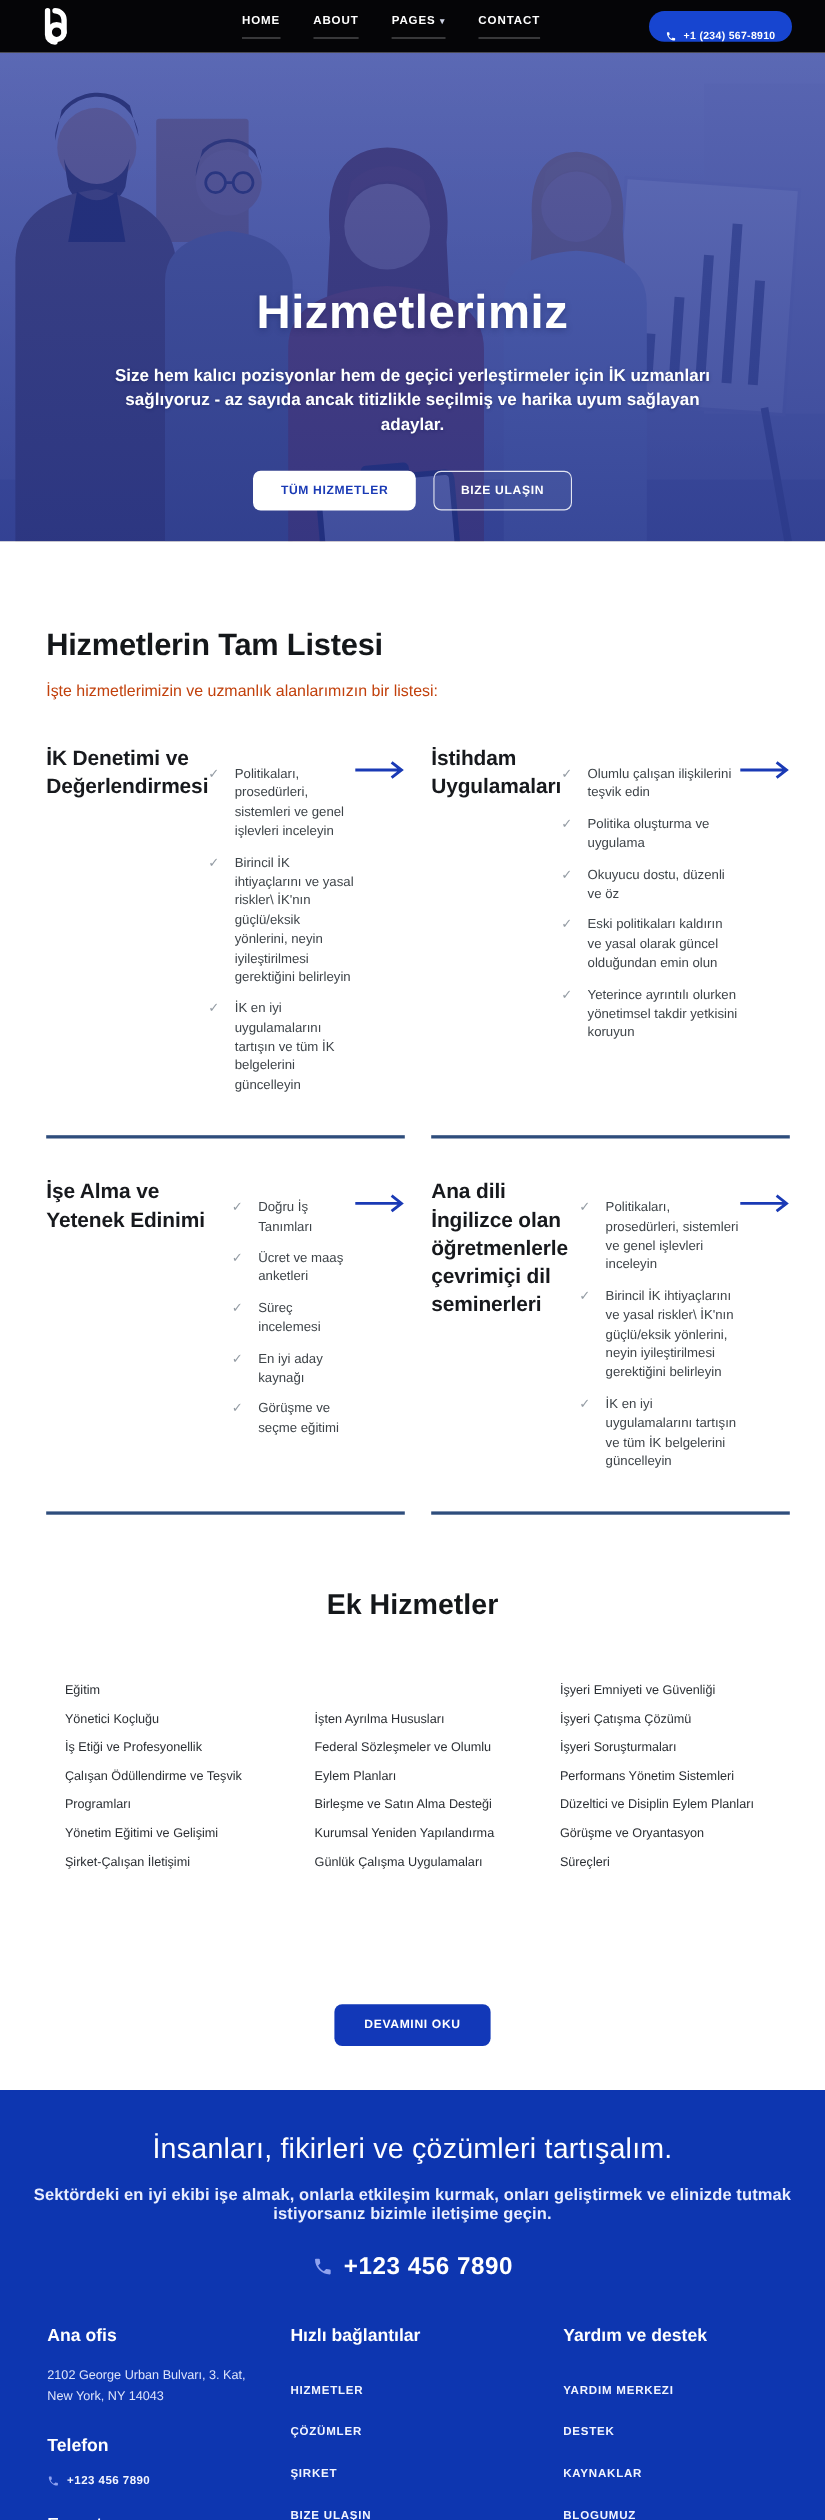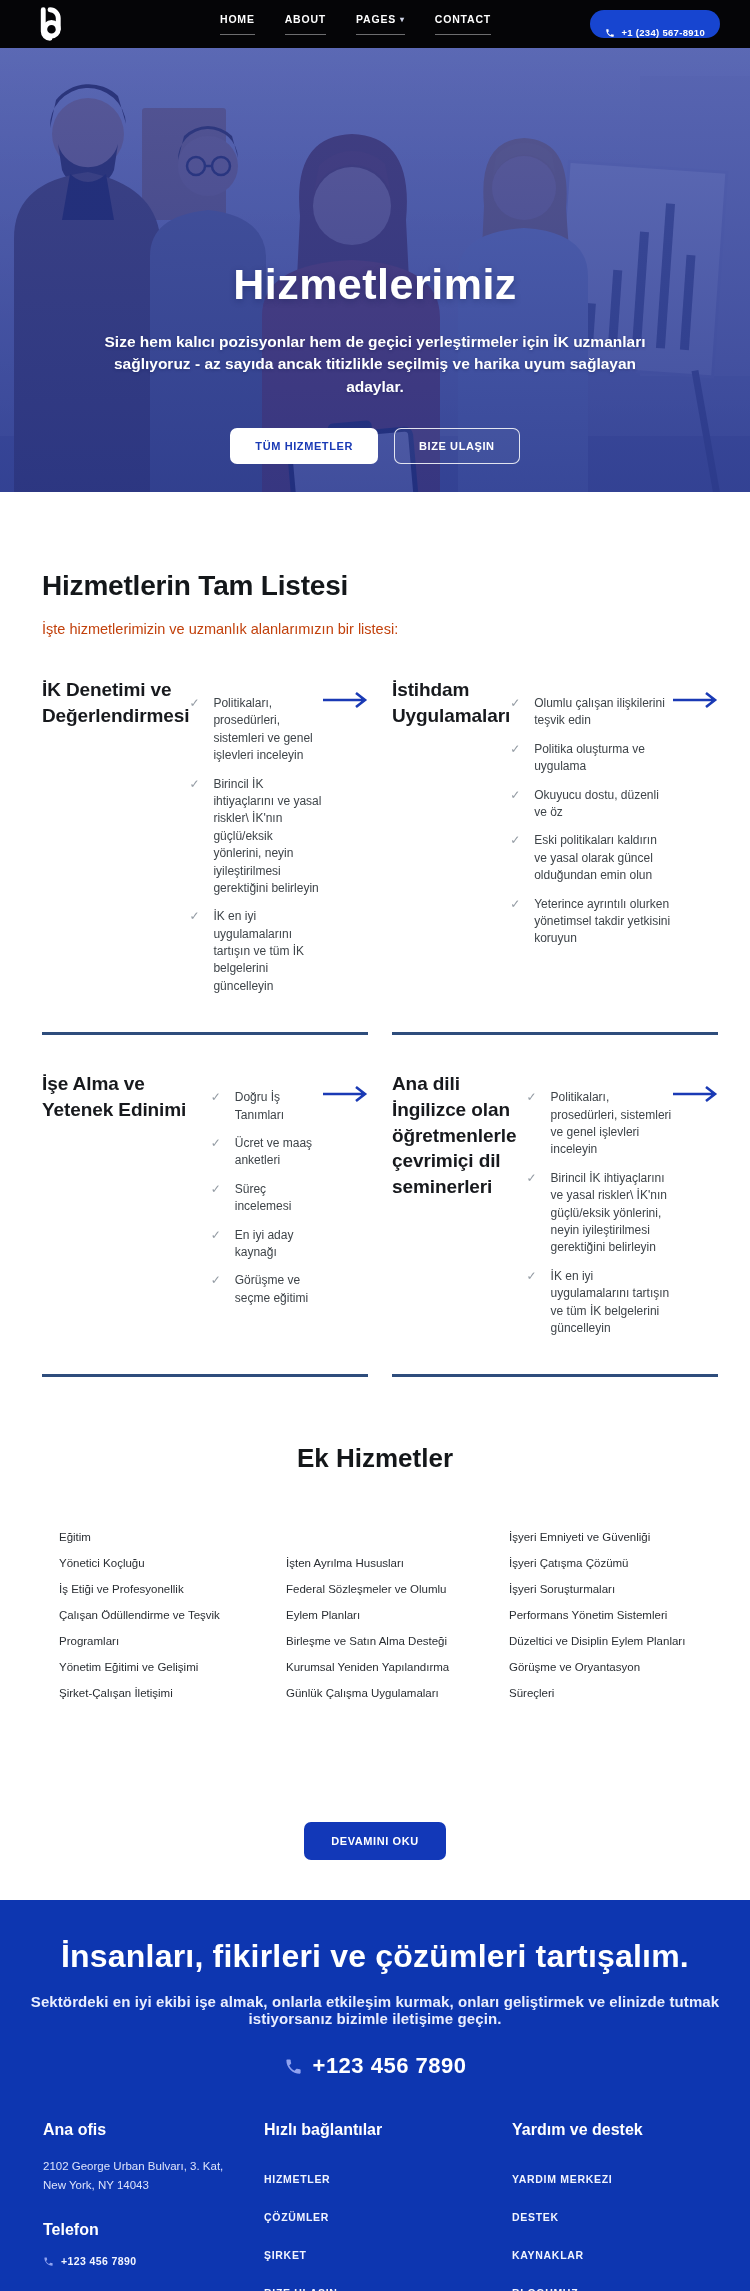--- a/index.html
+++ b/index.html
@@ -51,21 +51,21 @@
   .extra { padding-top:66px; }
   .extra h2 { text-align:center; font-size:26px; font-weight:800; color:#14171a; }
   .extra-grid { margin-top:50px; display:grid; grid-template-columns:227px 223px auto; padding-left:59px; }
   .extra-col div { font-size:11.5px; color:#2a2e33; line-height:26px; }
   .readmore-wrap { display:flex; justify-content:center; margin-top:116px; }
   .btn-readmore { background:#1238b8; color:#ffffff; font-size:11px; font-weight:700; letter-spacing:.6px;
                   padding:13px 27px; border-radius:7px; text-decoration:none; cursor:pointer; }
 
   
   .footer { margin-top:40px; background:#0d36b0; color:#ffffff; padding:38px 30px 26px 30px; }
-  .footer-heading { text-align:center; font-size:32px; font-weight:700; letter-spacing:.2px; }
+  .footer-heading { text-align:center; font-size:26px; font-weight:400; letter-spacing:.2px; }
   .footer-sub { text-align:center; margin-top:18px; font-size:15px; font-weight:700; color:#e9eeff; letter-spacing:.1px; }
   .footer-phone { margin-top:26px; display:flex; justify-content:center; align-items:center; gap:10px; }
   .footer-phone .num { font-size:22px; font-weight:800; letter-spacing:.5px; cursor:pointer; }
   .footer-cols { margin-top:42px; display:grid; grid-template-columns:221px 248px auto; padding-left:13px; }
   .fcol h4 { font-size:16px; font-weight:800; }
   .addr { margin-top:18px; font-size:11.5px; line-height:1.65; color:#dde4fb; }
   .fcol .sub-h { margin-top:26px; }
   .contact-row { margin-top:16px; display:flex; align-items:center; gap:7px; font-size:10.5px; font-weight:700;
                  letter-spacing:.4px; color:#f2f5ff; cursor:pointer; }
   .flink { display:block; margin-top:26px; font-size:10.5px; font-weight:700; letter-spacing:.7px;

